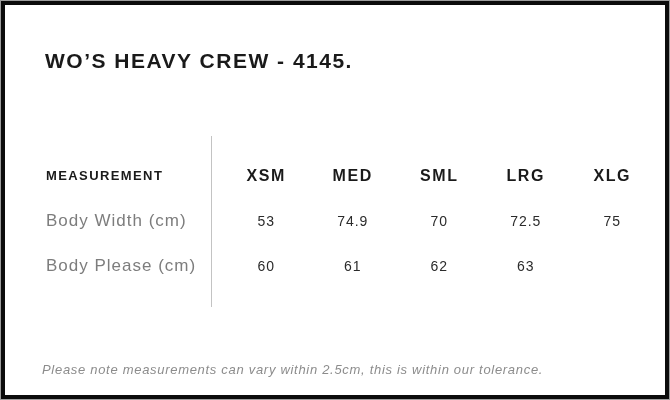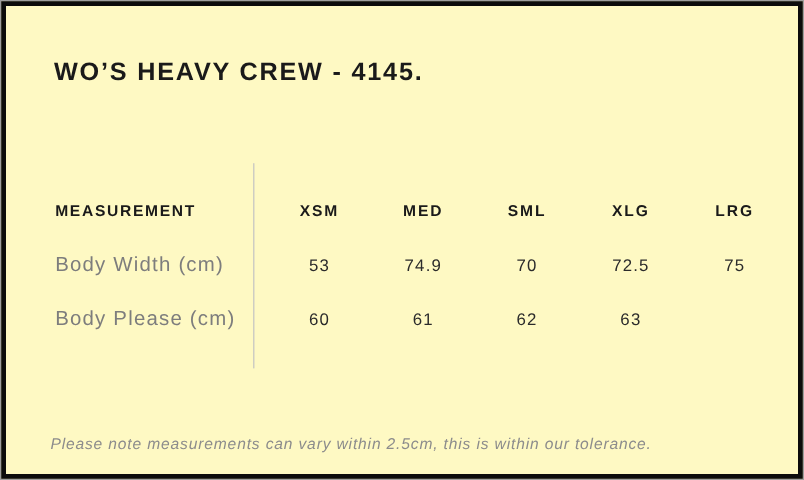--- a/index.html
+++ b/index.html
@@ -13,21 +13,21 @@
       height: 400px;
       box-sizing: border-box;
       background: #9e9e9e; 
       padding: 1px;
     }
     .page {
       width: 100%;
       height: 100%;
       box-sizing: border-box;
       border: 4px solid #0c0c0c;
-      background: #fef9c3;
+      background: #ffffff;
       position: relative;
       overflow: hidden;
     }
     .title {
       position: absolute;
       left: 40px;
       top: 43px;
       margin: 0;
       font-size: 21px;
       line-height: 26px;
@@ -73,21 +73,21 @@
       color: #1a1a1a;
     }
     .value-cell {
       text-align: center;
       font-size: 14px;
       letter-spacing: 1px;
       color: #2b2b2b;
     }
     .header-row .value-cell {
       font-weight: bold;
-      font-size: 13px;
+      font-size: 16px;
       letter-spacing: 1.6px;
       color: #1a1a1a;
     }
     .footnote {
       position: absolute;
       left: 37px;
       top: 357px;
       margin: 0;
       font-size: 13px;
       line-height: 16px;
@@ -107,22 +107,22 @@
 
     <div class="col-divider"></div>
 
     <div class="size-table">
 
       <div class="trow header-row">
         <div class="cell label-cell">MEASUREMENT</div>
         <div class="cell value-cell">XSM</div>
         <div class="cell value-cell">MED</div>
         <div class="cell value-cell">SML</div>
+        <div class="cell value-cell">LRG</div>
         <div class="cell value-cell">XLG</div>
-        <div class="cell value-cell">LRG</div>
       </div>
 
       <div class="trow">
         <div class="cell label-cell">Body Width (cm)</div>
         <div class="cell value-cell">53</div>
         <div class="cell value-cell">74.9</div>
         <div class="cell value-cell">70</div>
         <div class="cell value-cell">72.5</div>
         <div class="cell value-cell">75</div>
       </div>

